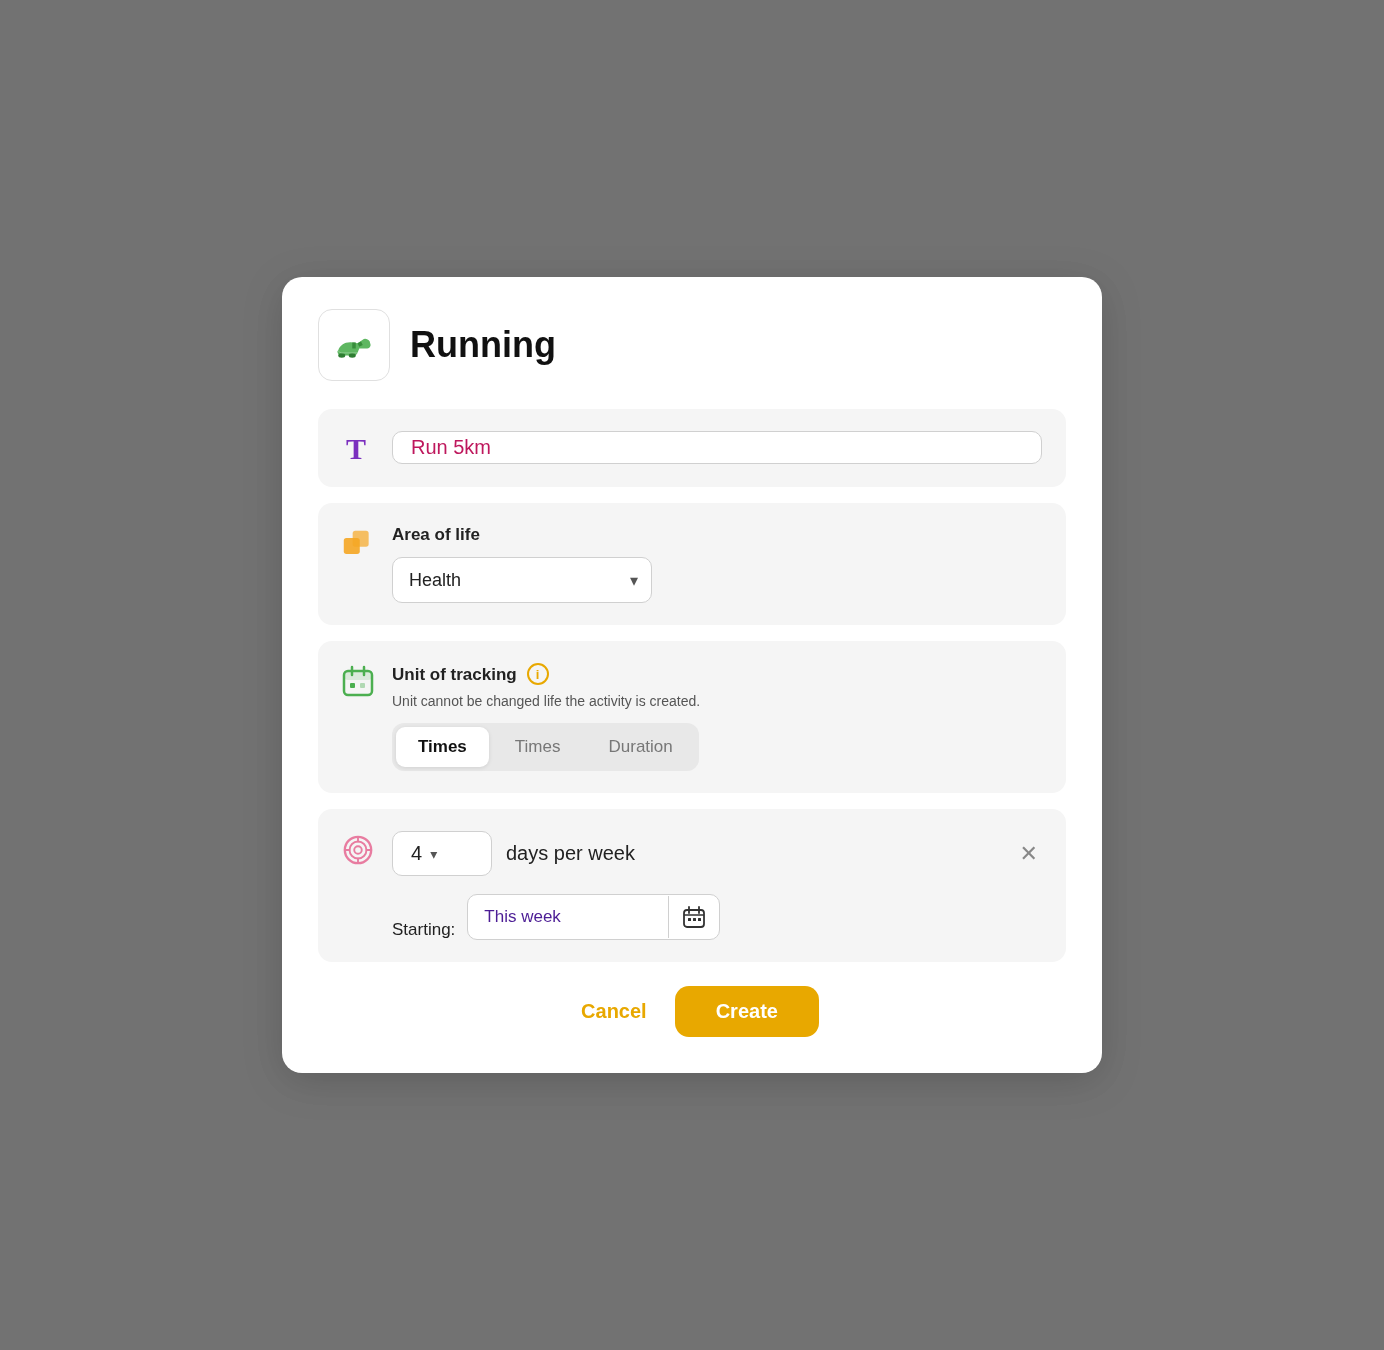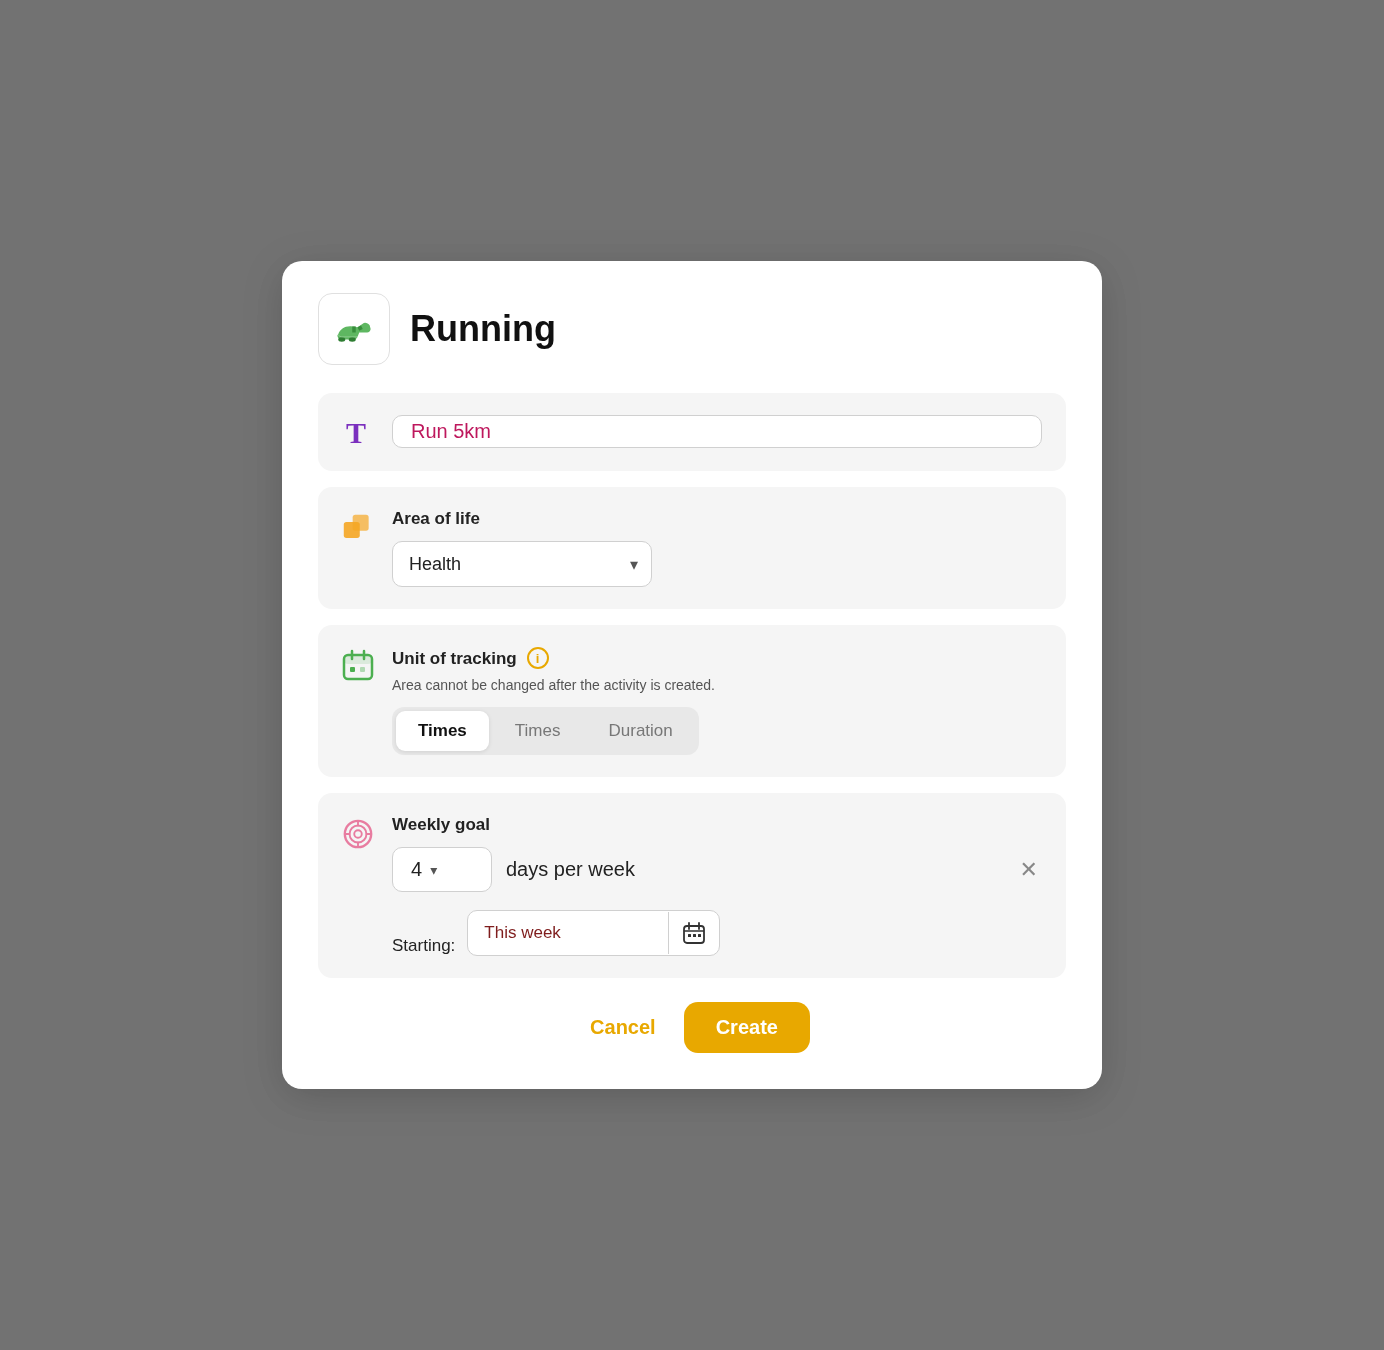--- a/index.html
+++ b/index.html
@@ -264,21 +264,21 @@
       border: 1.5px solid #d0d0d0;
       border-radius: 10px;
       overflow: hidden;
     }
 
     .starting-input {
       border: none;
       outline: none;
       font-size: 17px;
       padding: 12px 16px;
-      color: #7f1d1d;
+      color: #4c1d95;
       background: transparent;
       width: 200px;
     }
 
     .calendar-btn {
       background: none;
       border: none;
       border-left: 1.5px solid #d0d0d0;
       padding: 10px 14px;
       cursor: pointer;
@@ -307,21 +307,21 @@
       padding: 10px 16px;
     }
 
     .btn-create {
       background: #e8a800;
       color: #fff;
       border: none;
       border-radius: 14px;
       font-size: 20px;
       font-weight: 700;
-      padding: 14px 32px;
+      padding: 14px 41px;
       cursor: pointer;
     }
   </style>
 </head>
 <body>
 
 <div class="modal-overlay">
   <div class="modal">
 
     <div class="modal-header">
@@ -386,21 +386,21 @@
         </svg>
       </div>
       <div class="section-body">
         <div class="unit-header-row">
           <span class="section-label" style="margin-bottom:0;">Unit of tracking</span>
           <div class="info-icon">
             <span>i</span>
           </div>
         </div>
         <div class="unit-warning">
-          <span>Area cannot be changed after the activity is created.</span>
+          <span>Unit cannot be changed life the activity is created.</span>
         </div>
         <div class="unit-tabs">
           <button class="unit-tab active">Times</button>
           <button class="unit-tab">Times</button>
           <button class="unit-tab">Duration</button>
         </div>
       </div>
     </div>
 
     <div class="section">
@@ -410,21 +410,20 @@
           <circle cx="17" cy="17" r="14" fill="none" stroke="#e87ca0" stroke-width="2.5"></circle>
           <circle cx="17" cy="17" r="9" fill="none" stroke="#e87ca0" stroke-width="2"></circle>
           <circle cx="17" cy="17" r="4" fill="none" stroke="#e87ca0" stroke-width="2"></circle>
           <line x1="17" y1="3" x2="17" y2="8" stroke="#e87ca0" stroke-width="2" stroke-linecap="round"></line>
           <line x1="17" y1="26" x2="17" y2="31" stroke="#e87ca0" stroke-width="2" stroke-linecap="round"></line>
           <line x1="3" y1="17" x2="8" y2="17" stroke="#e87ca0" stroke-width="2" stroke-linecap="round"></line>
           <line x1="26" y1="17" x2="31" y2="17" stroke="#e87ca0" stroke-width="2" stroke-linecap="round"></line>
         </svg>
       </div>
       <div class="section-body">
-        <div class="section-label">Weekly goal</div>
 
         <div class="goal-row">
           <div class="goal-select-wrapper">
             <span class="goal-value">4</span>
             <span class="goal-chevron">▾</span>
           </div>
           <span class="goal-unit-text">days  per week</span>
           <button class="goal-close">✕</button>
         </div>
 

